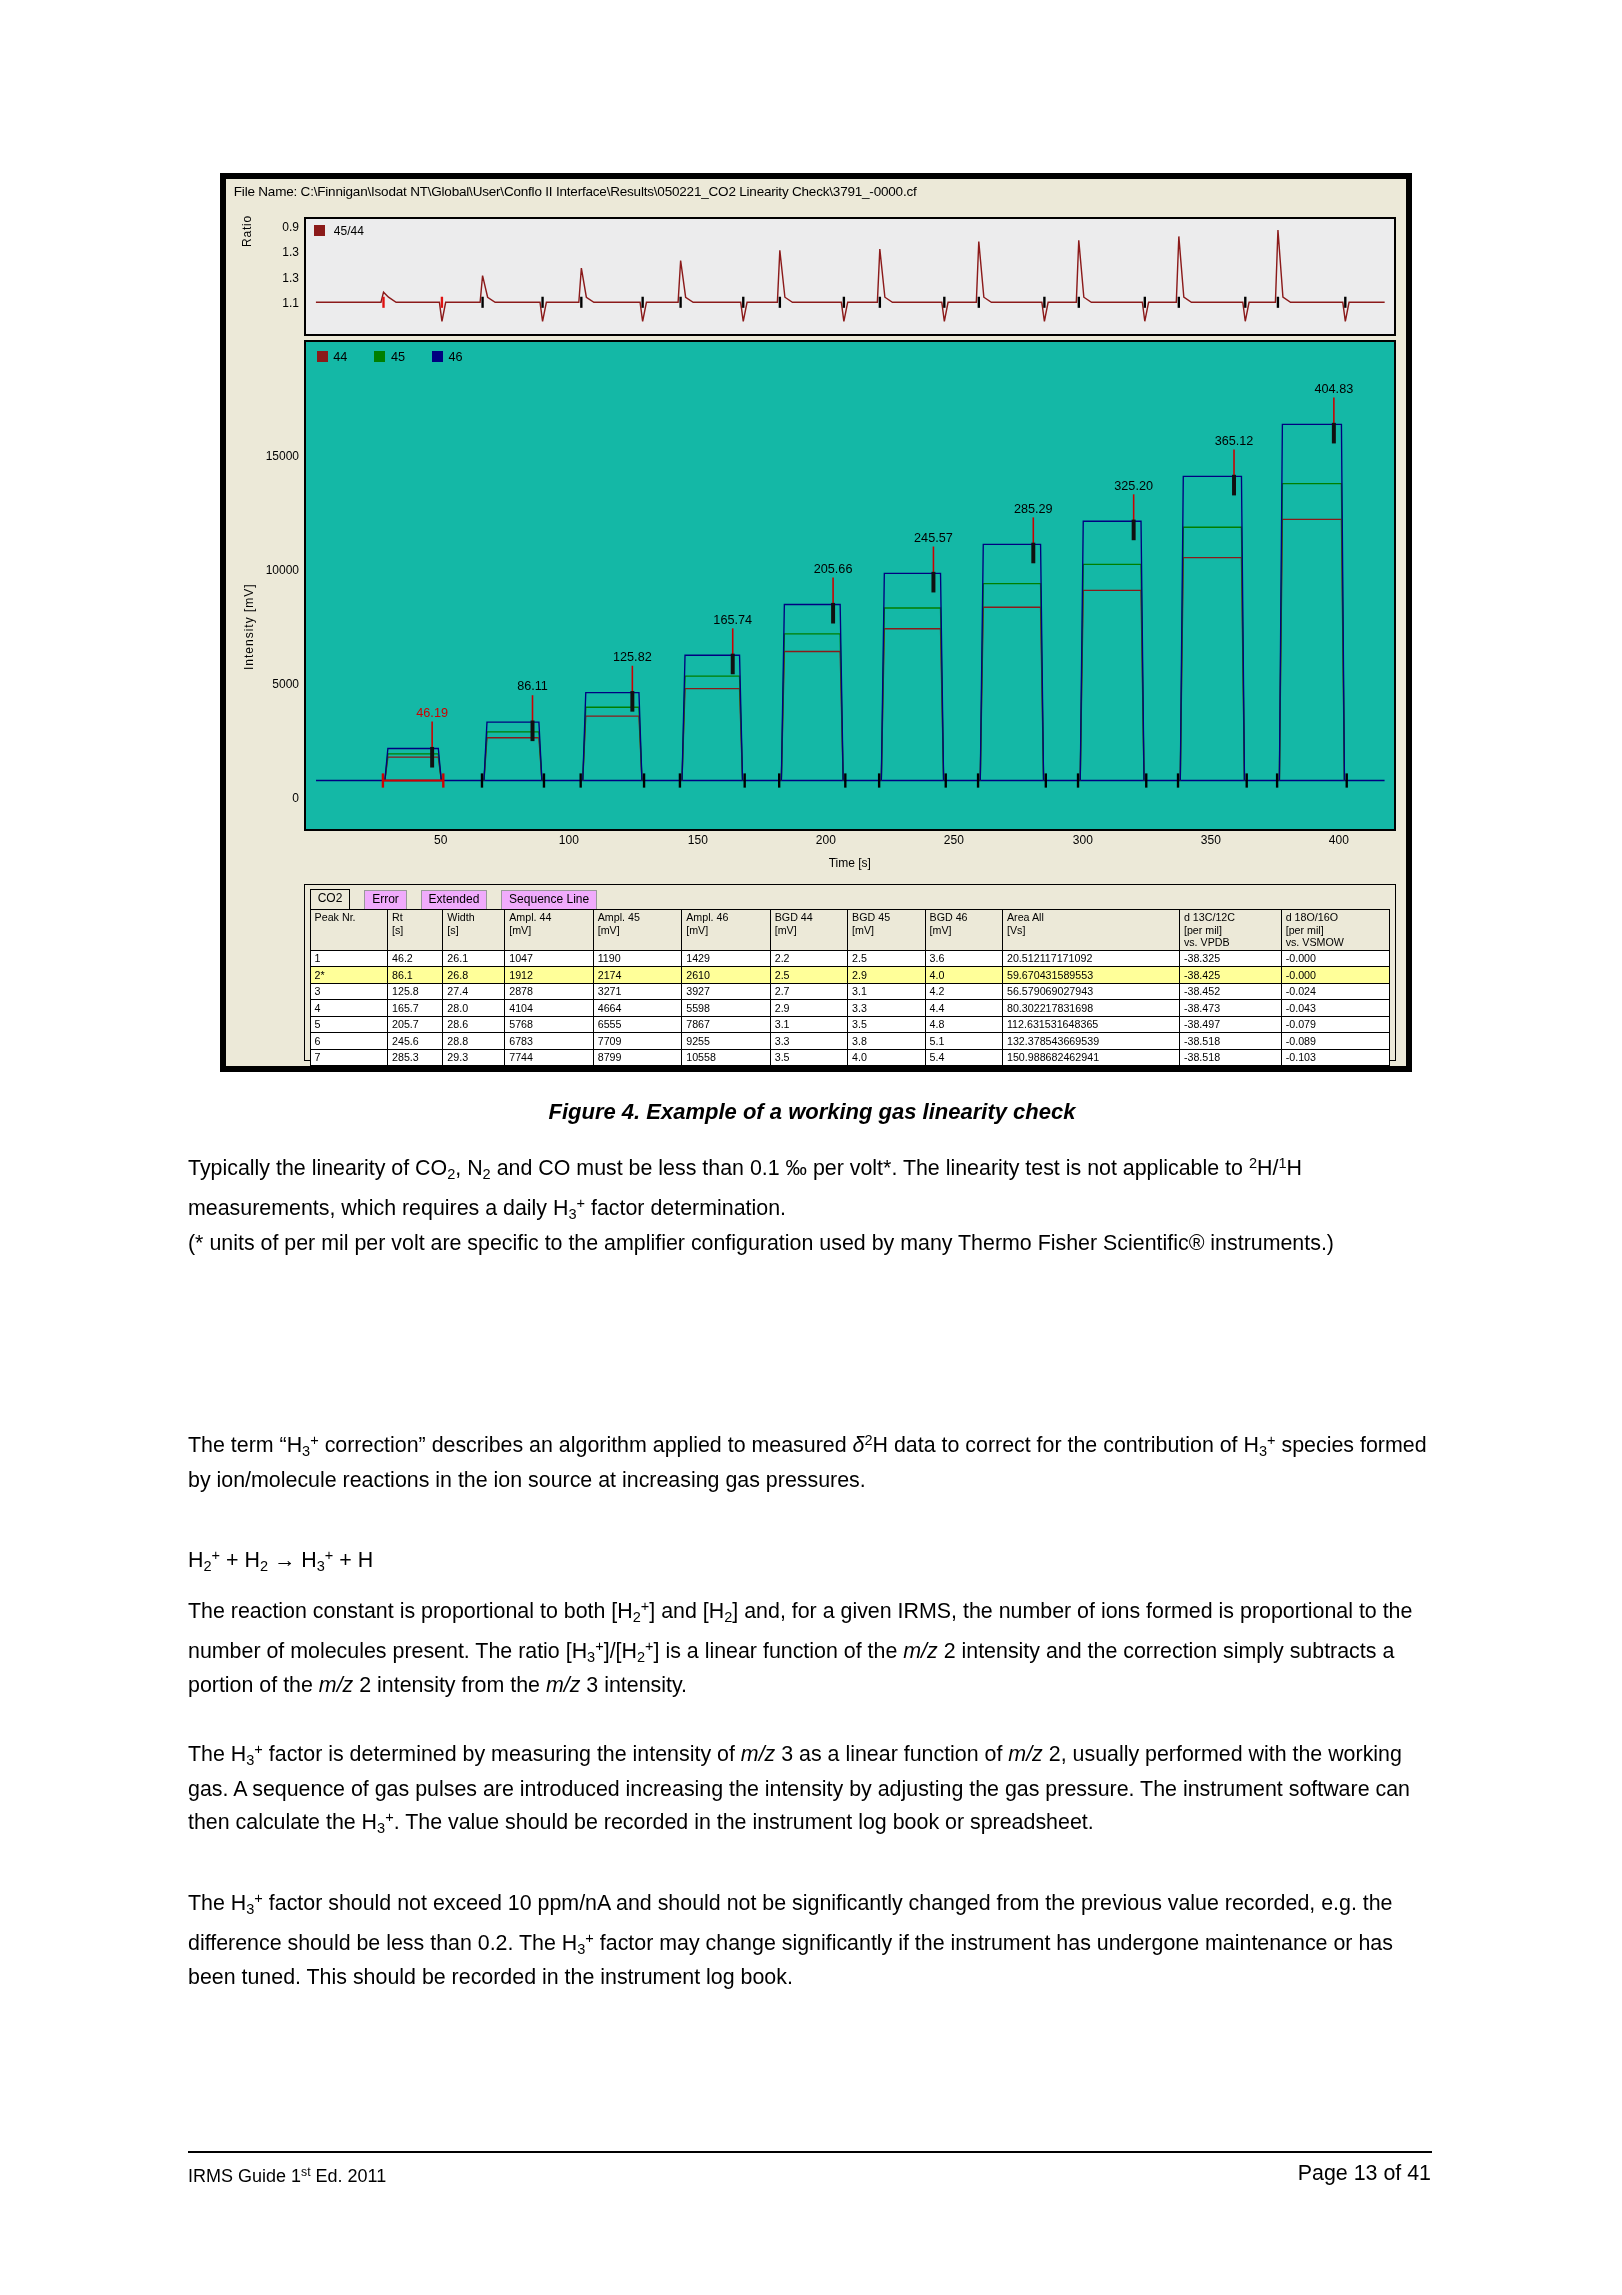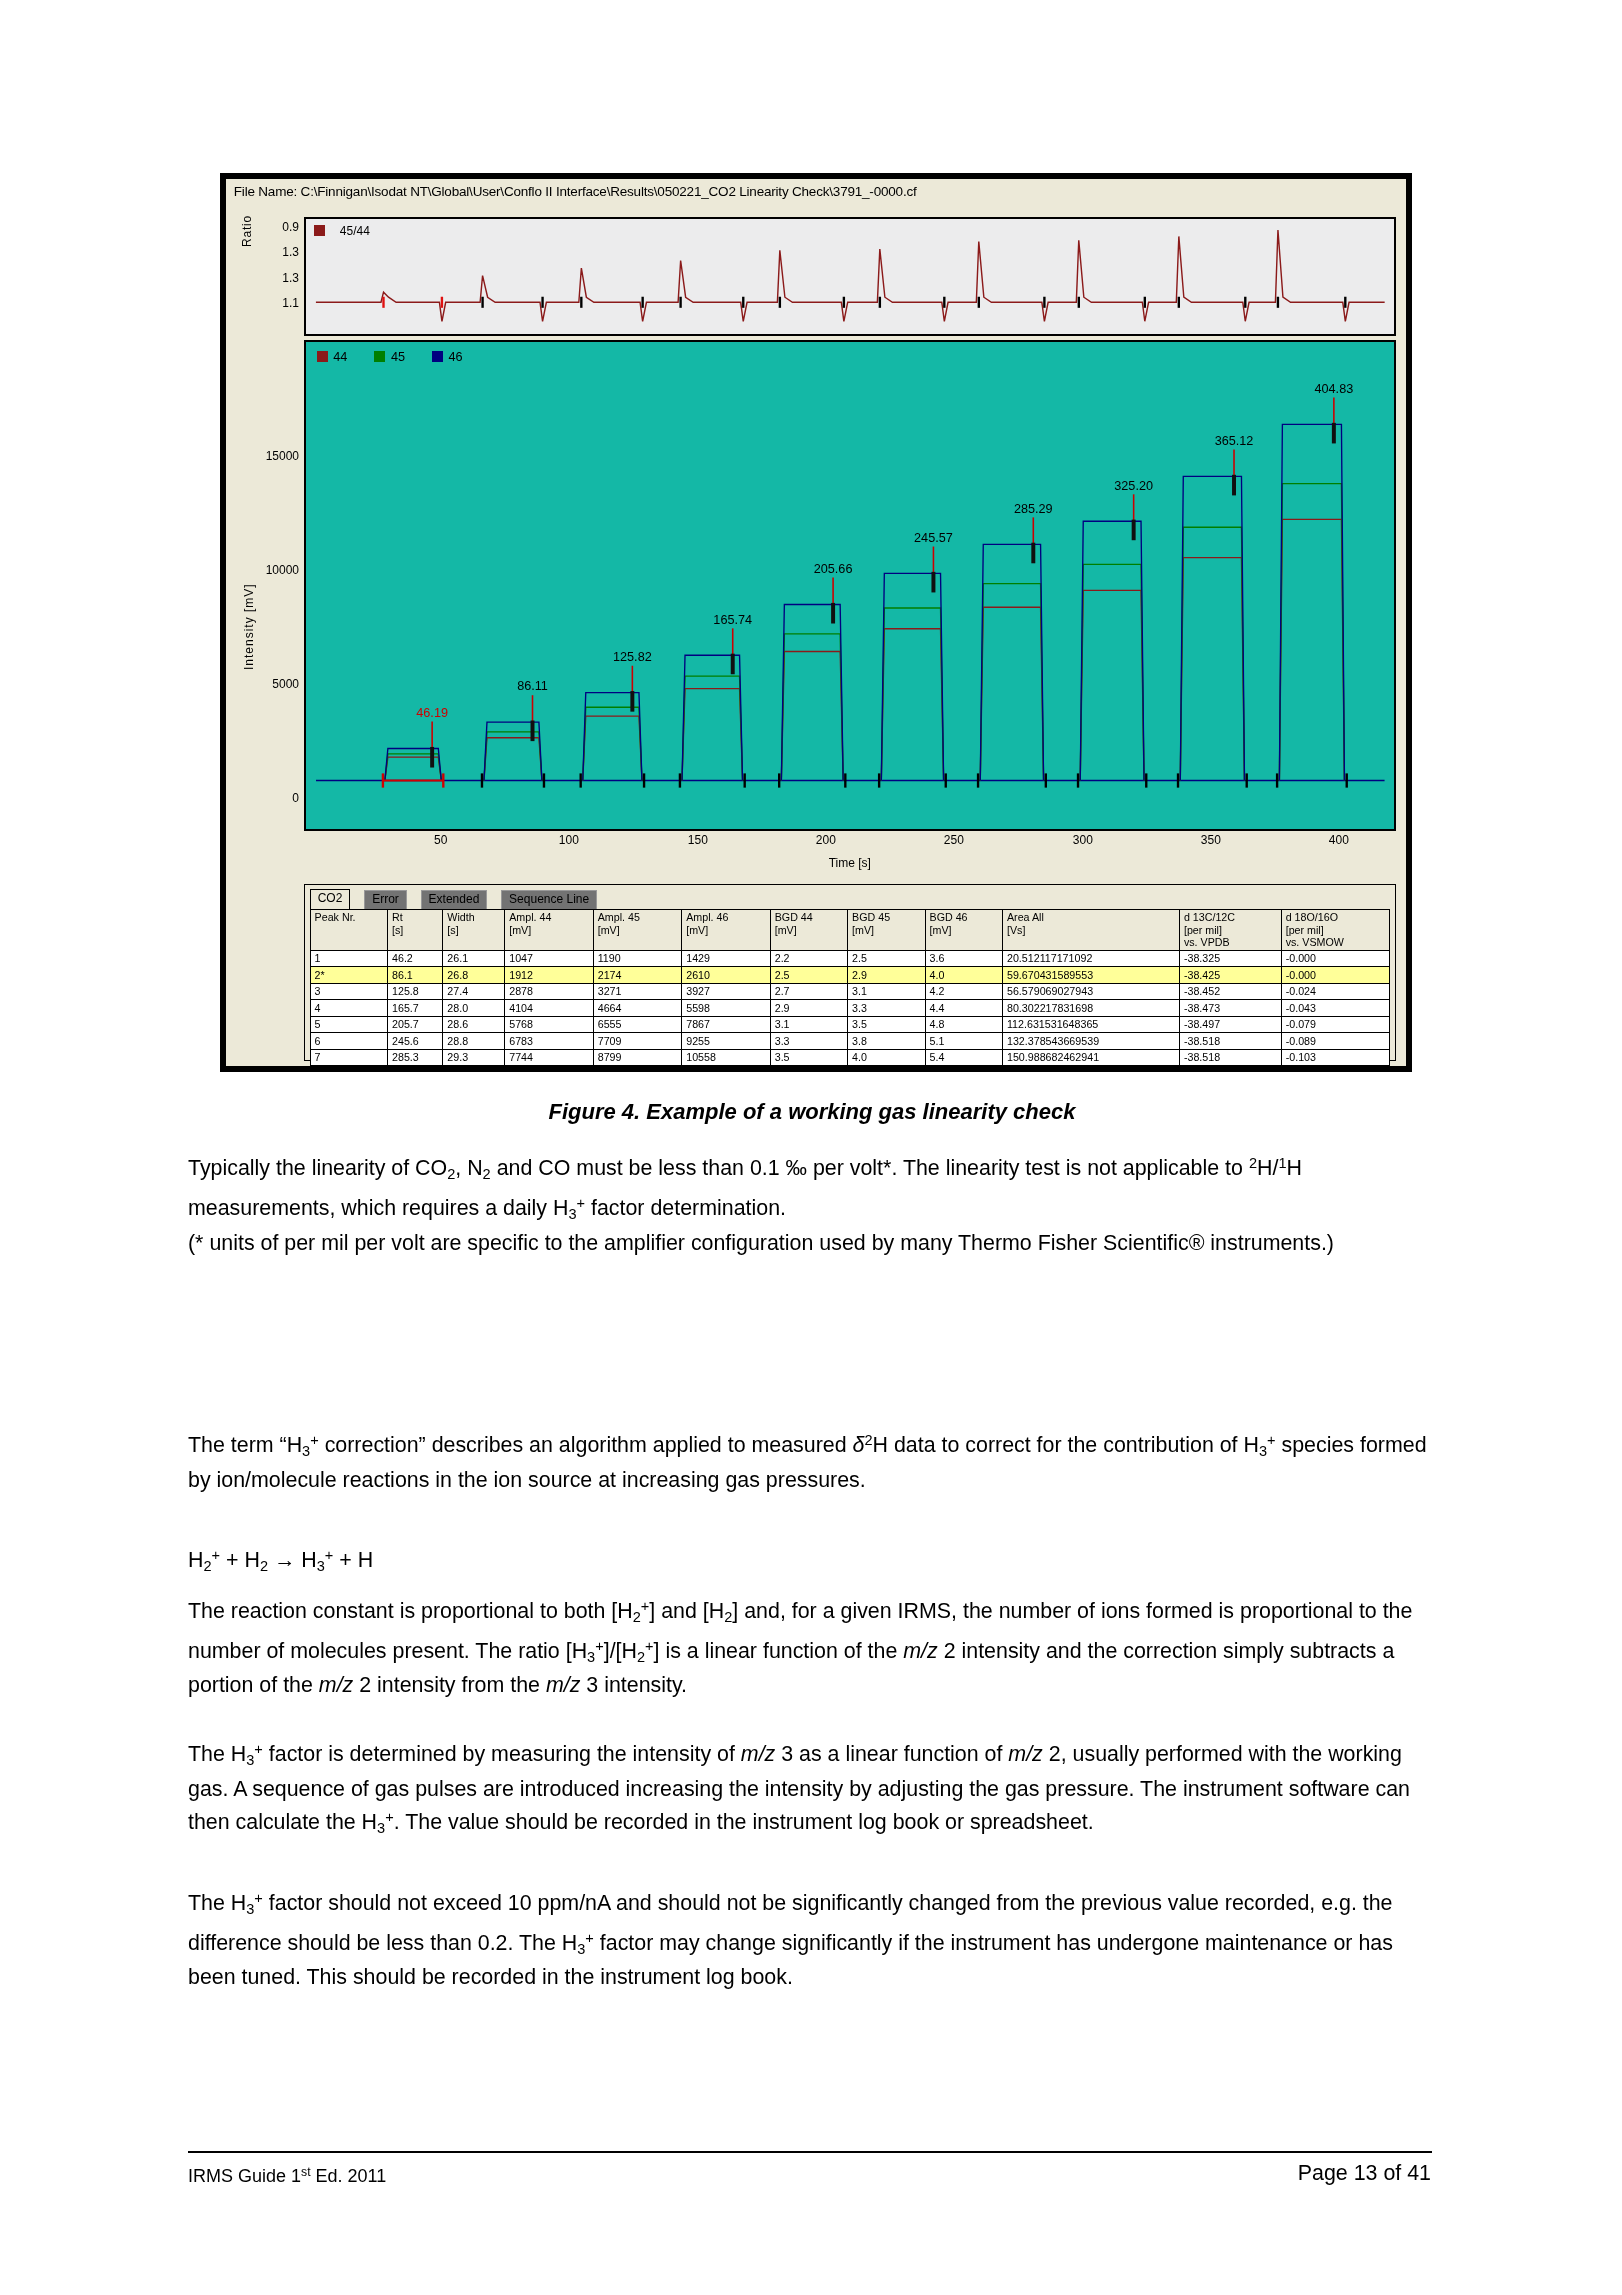--- a/index.html
+++ b/index.html
@@ -70,21 +70,21 @@
   }
   .ratio-ticks span {
     position: absolute;
     right: 4.8px;
     text-align: right;
     white-space: nowrap;
   }
   .legend-ratio {
     position: absolute;
     left: 8px; top: 4.8px;
-    display: flex; align-items: center; gap: 15px;
+    display: flex; align-items: center; gap: 9px;
     font-size: 12px;
     z-index: 4;
   }
   .sw { width: 11px; height: 11px; display: inline-block; }
 
   
   .int-panel {
     position: absolute;
     left: 78px; top: 161px;
     width: 1092px; height: 491px;
@@ -142,21 +142,21 @@
   .tabs {
     display: flex;
     align-items: flex-end;
     padding: 3.2px 4.8px 0 4.8px;
     height: 24px;
     gap: 12px;
   }
   .tab {
     font-size: 12px;
     padding: 2.4px 7.1px 2.4px 7.1px;
-    background: #737373;
+    background: #f0abfc;
     border: 0.8px solid #999;
     border-bottom: none;
     margin-right: 1.6px;
     line-height: 1.1;
   }
   .tab.active {
     background: #ece9d8;
     border-color: #000;
     font-weight: normal;
     padding-bottom: 3.2px;

